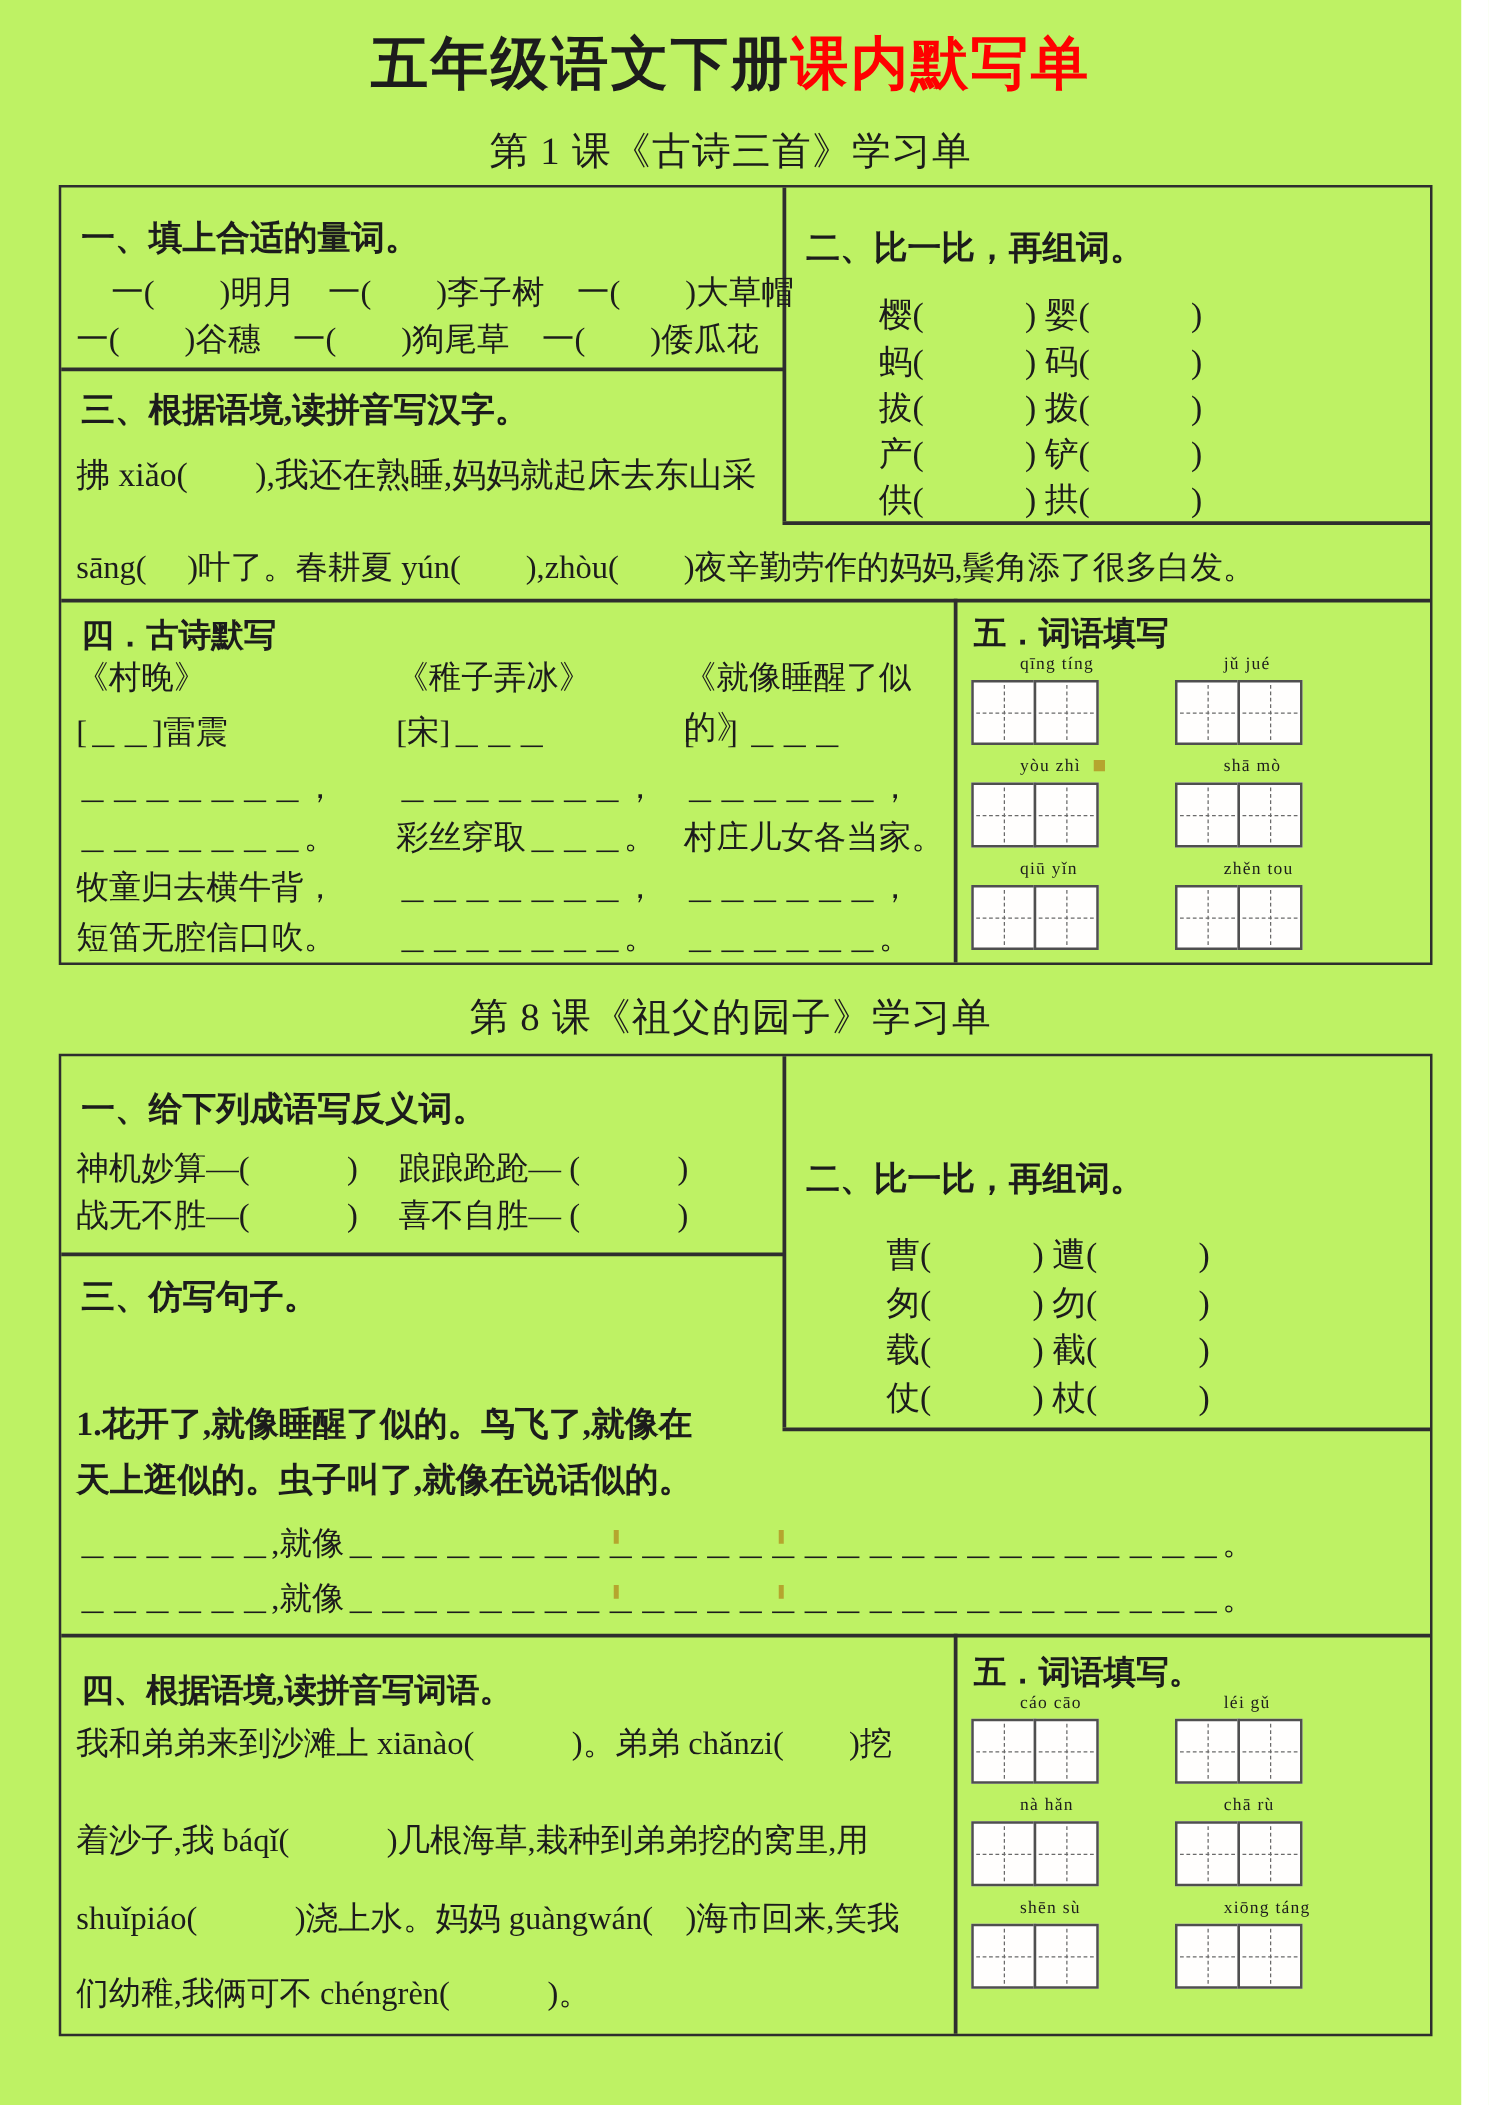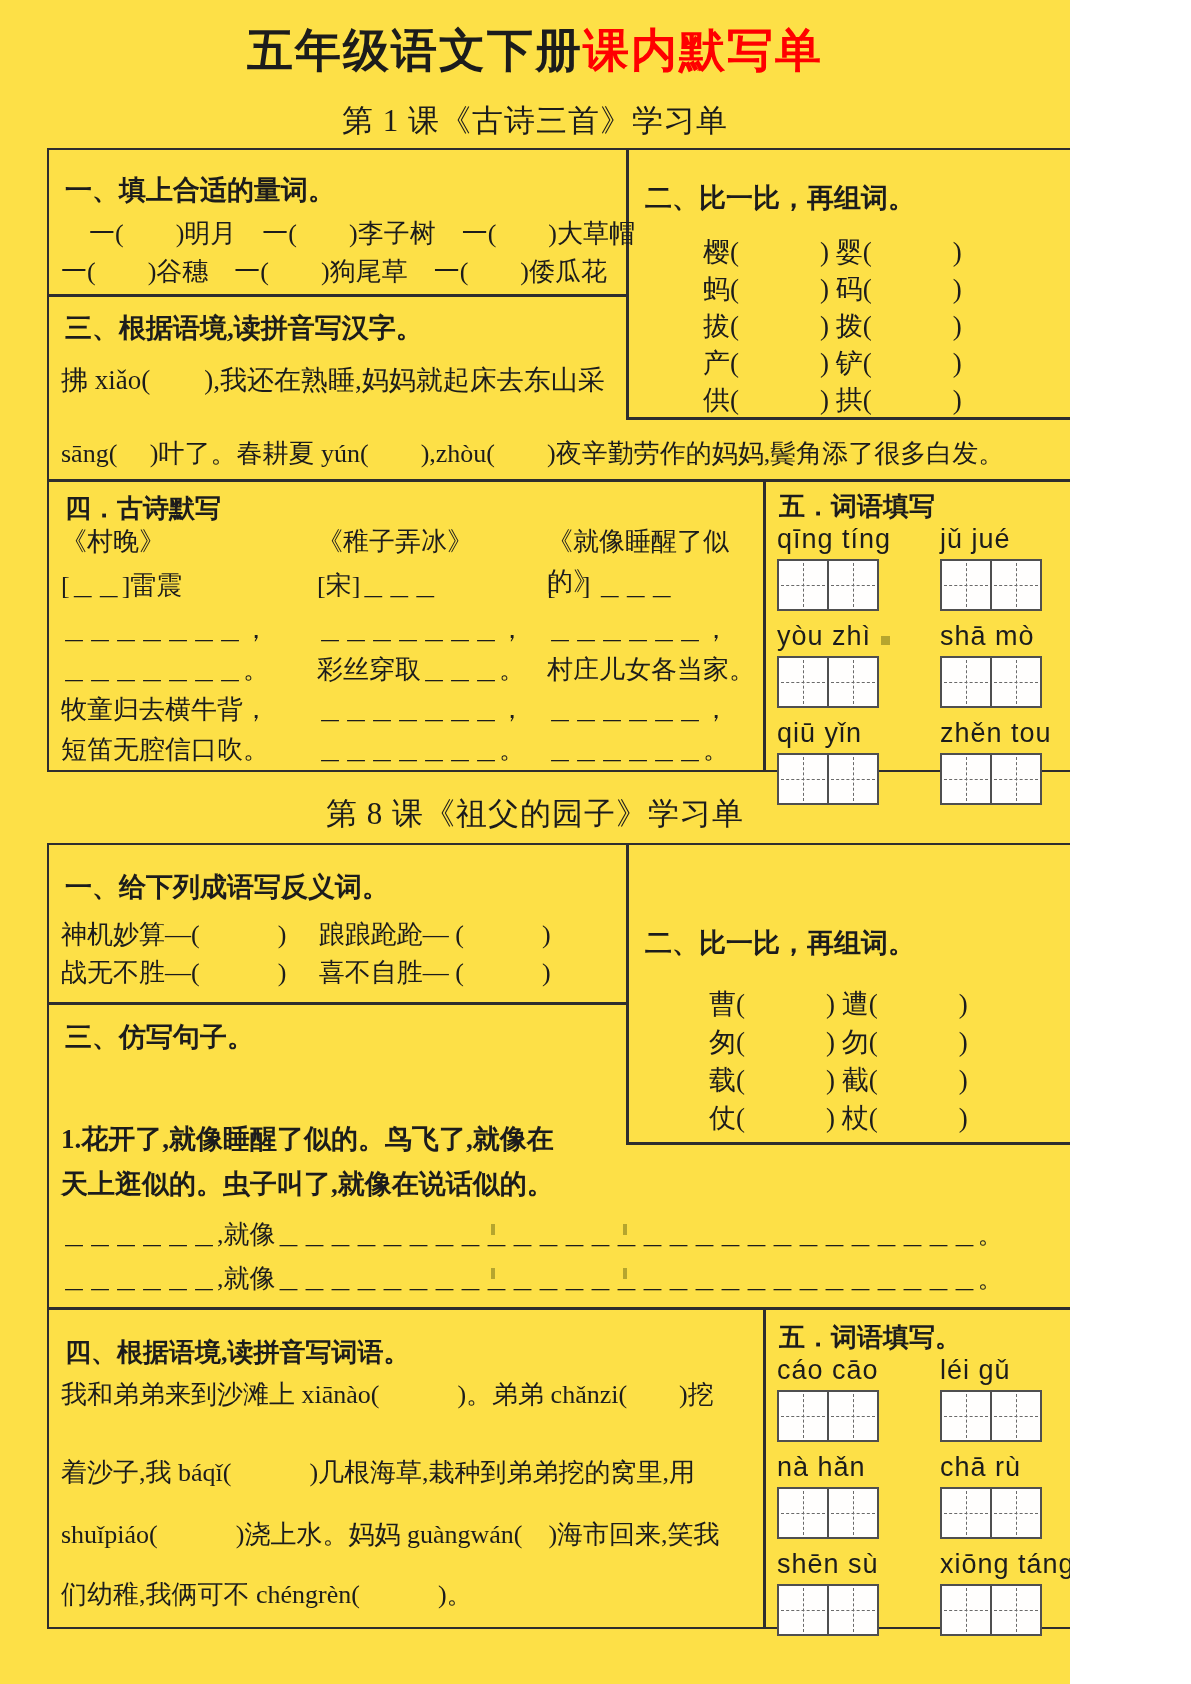--- a/index.html
+++ b/index.html
@@ -1,16 +1,16 @@
 <!DOCTYPE html>
 <html><head>
 <meta charset="utf-8">
 <style>
   html,body{margin:0;padding:0;background:#ffffff;}
-  .page{position:relative;width:1070px;height:1684px;background:#fde047;color:#1c1c1c;
+  .page{position:relative;width:1169px;height:1684px;background:#bef264;color:#1c1c1c;
         font-family:"Liberation Serif","DejaVu Serif",serif;overflow:hidden;}
   .abs{position:absolute;}
   .center{width:100%;text-align:center;}
   .h1{font-family:"Liberation Sans","DejaVu Sans",sans-serif;font-weight:900;font-size:46px;letter-spacing:2px;}
   .red{color:#ff0000;}
   .h2{font-size:31px;font-weight:500;letter-spacing:1px;}
   .tbl{position:absolute;left:47px;width:1095px;border:2.5px solid #2e2e2e;}
   .tbl1{top:148px;height:620px;}
   .tbl2{top:843px;height:782px;}
   .hline{position:absolute;height:2.5px;background:#2e2e2e;}
@@ -20,22 +20,22 @@
   .pre{white-space:pre;}
   .rows div{white-space:pre;}
   .pcol{position:absolute;font-size:26px;line-height:40px;}
   .ptitle{height:44px;}
   .pauthor{text-align:left;height:44px;}
   .para{font-weight:bold;font-size:27px;line-height:45px;}
   .fillwrap{position:absolute;font-size:26px;}
   .tick{position:absolute;width:4px;height:11px;background:#b5a52e;top:7px;}
   .dot{display:inline-block;width:9px;height:9px;background:#b5a52e;margin-left:10px;}
   .wgrid{position:absolute;display:grid;grid-template-columns:163px 163px;}
-  .pinyin{font-family:Liberation Sans, sans-serif;font-size:27px;letter-spacing:1px;
-          margin-bottom:4px;white-space:pre;}
+  .pinyin{font-family:Liberation Serif, serif;font-size:14px;letter-spacing:1px;
+          margin-bottom:4px;white-space:pre;margin-left:39px;}
   .tzg{display:flex;}
   .cell{width:52px;height:52px;border:2px solid #4f4f4f;position:relative;background:#fffefd;box-sizing:border-box;}
   .cell + .cell{margin-left:-2px;}
   .cell::before{content:"";position:absolute;left:50%;top:2px;bottom:2px;border-left:1.5px dashed #6a6a6a;}
   .cell::after{content:"";position:absolute;top:50%;left:2px;right:2px;border-top:1.5px dashed #6a6a6a;}
   .pword{margin-bottom:10px;}
 </style>
 </head>
 <body>
 

